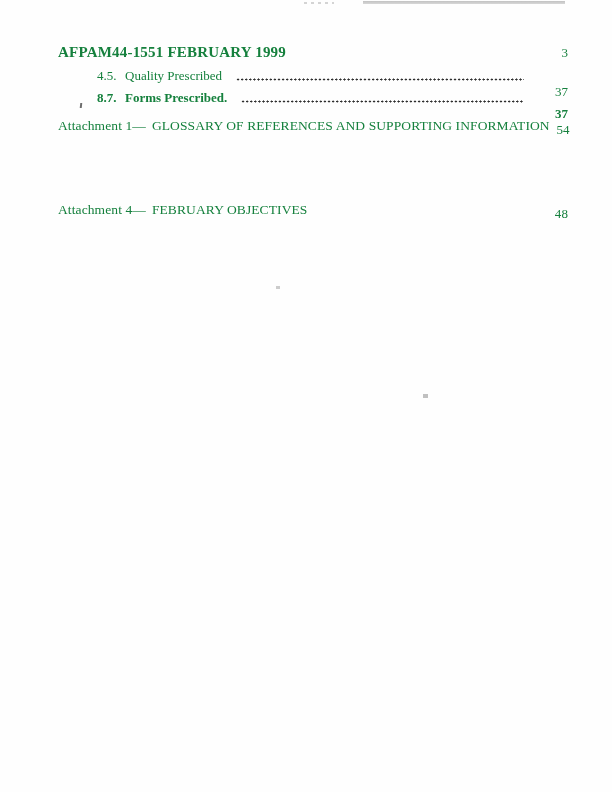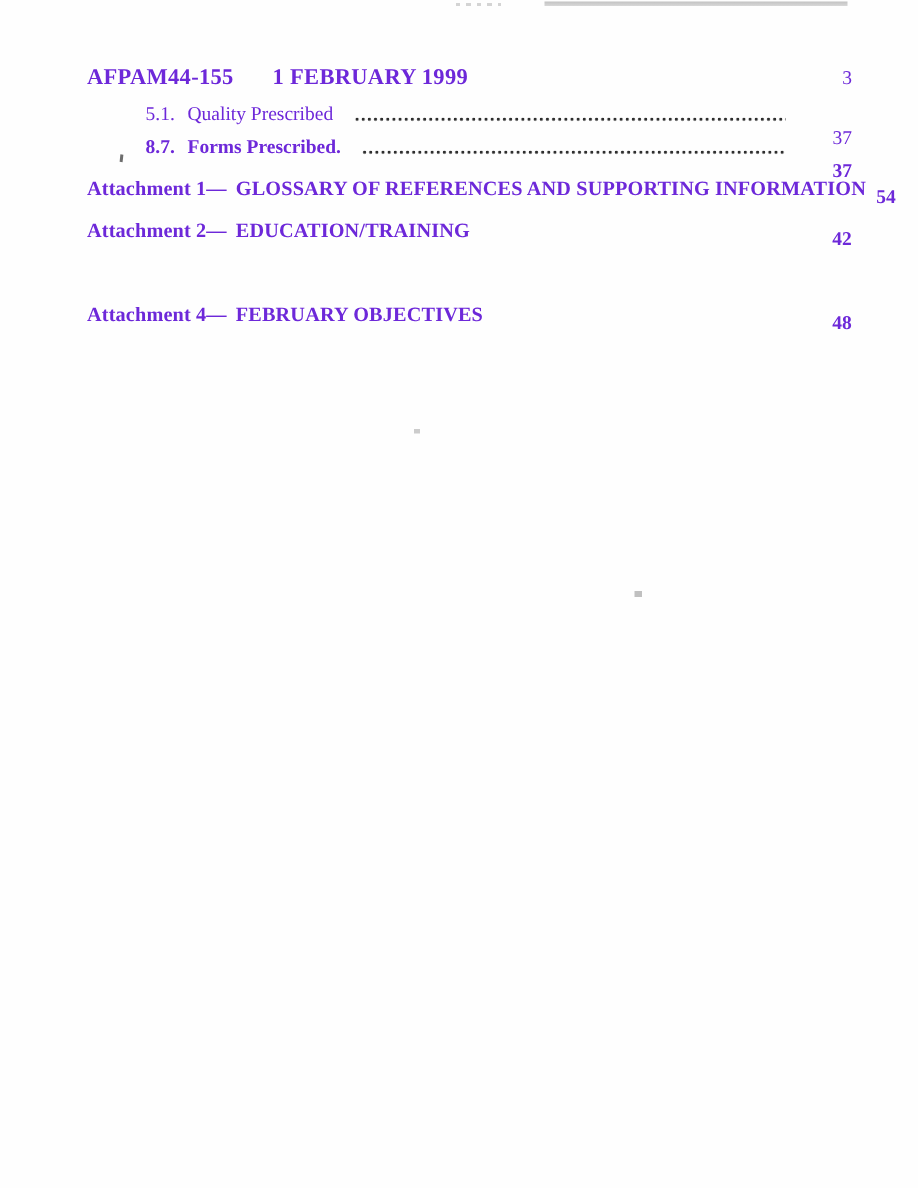--- a/index.html
+++ b/index.html
@@ -8,39 +8,39 @@
     background: #e9e9e9;
   }
   .page {
     position: relative;
     width: 612px;
     height: 792px;
     margin: 0 auto;
     background: #fefefe;
     overflow: hidden;
     font-family: "Liberation Serif", serif;
-    color: #6d28d9;
+    color: #15803d;
   }
   .row {
     position: absolute;
     left: 58px;
     right: 44px;
     display: flex;
     align-items: baseline;
     line-height: 1.15;
     white-space: nowrap;
   }
   
   .header-row { top: 44px; }
   .pub-id, .pub-date {
     font-weight: bold;
     font-size: 15px;
     letter-spacing: 0.2px;
   }
-  .pub-date { margin-left: 26px; }
+  .pub-date { margin-left: 0; }
   .header-pagenum {
     font-size: 13px;
     font-weight: normal;
   }
   
   .toc-row { font-size: 13px; }
   .toc-row-0 { top: 69px; }
   .toc-row-1 { top: 91px; font-weight: bold; }
   .toc-num {
     display: inline-block;
@@ -57,23 +57,24 @@
     background-position: left bottom;
     background-repeat: repeat-x;
   }
   .toc-page {
     position: relative;
     top: 16px;
     font-size: 13px;
   }
   
   .att-row {
-    font-weight: bold;
+    font-weight: normal;
     font-size: 13.5px;
     letter-spacing: 0.1px;
+    align-items: center;
   }
   .att-row-0 { top: 118px; }
   .att-row-1 { top: 146px; }
   .att-row-2 { top: 174px; }
   .att-row-3 { top: 202px; }
   .att-title { margin-left: 6px; }
   .att-page {
     position: relative;
     top: 5px;
     font-size: 13px;
@@ -124,46 +125,40 @@
   <div class="artifact artifact-speck-2"></div>
 
   <div class="row header-row">
     <span class="pub-id">AFPAM44-155</span>
     <span class="pub-date">1 FEBRUARY 1999</span>
     <span class="spacer"></span>
     <span class="pagenum header-pagenum">3</span>
   </div>
 
   <div class="row toc-row toc-row-0">
-    <span class="toc-num">5.1.</span>
+    <span class="toc-num">4.5.</span>
     <span class="toc-title">Quality Prescribed</span>
     <span class="leader"></span>
     <span class="pagenum toc-page">37</span>
   </div>
 
   <div class="row toc-row toc-row-1">
     <span class="toc-num">8.7.</span>
     <span class="toc-title">Forms Prescribed.</span>
     <span class="leader"></span>
     <span class="pagenum toc-page">37</span>
   </div>
 
   <div class="row att-row att-row-0">
     <span class="att-label">Attachment 1—</span>
     <span class="att-title">GLOSSARY OF REFERENCES AND SUPPORTING INFORMATION</span>
     <span class="spacer"></span>
     <span class="pagenum att-page">54</span>
   </div>
 
-  <div class="row att-row att-row-1">
-    <span class="att-label">Attachment 2—</span>
-    <span class="att-title">EDUCATION/TRAINING</span>
-    <span class="spacer"></span>
-    <span class="pagenum att-page">42</span>
-  </div>
 
 
   <div class="row att-row att-row-3">
     <span class="att-label">Attachment 4—</span>
     <span class="att-title">FEBRUARY OBJECTIVES</span>
     <span class="spacer"></span>
     <span class="pagenum att-page">48</span>
   </div>
 
 </div>

